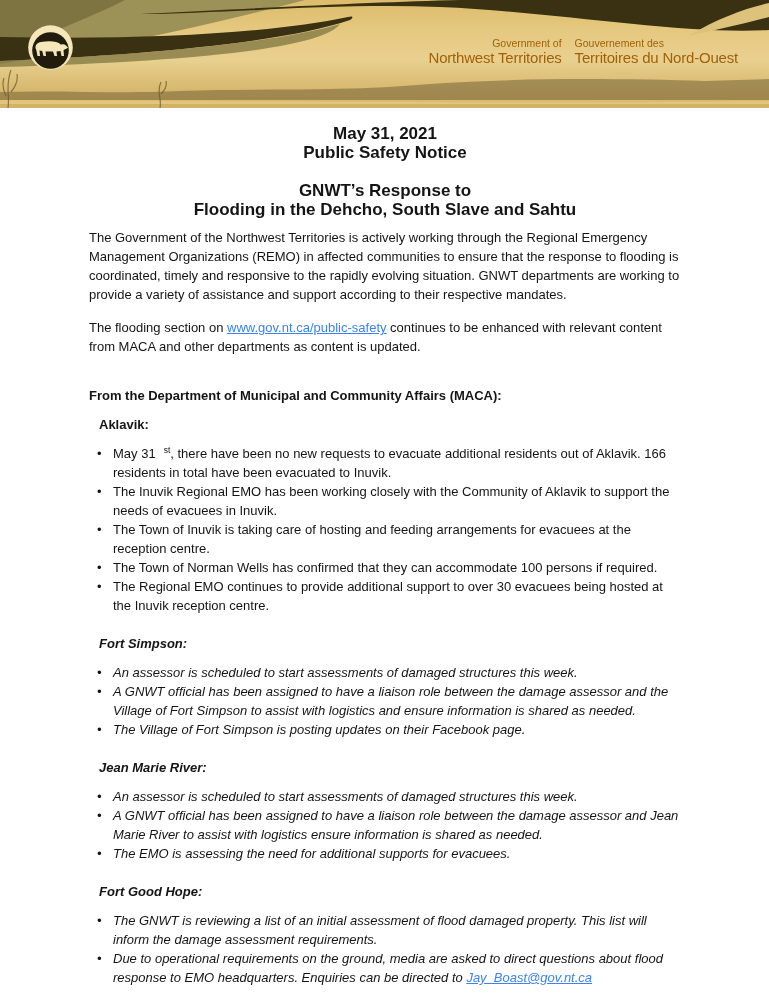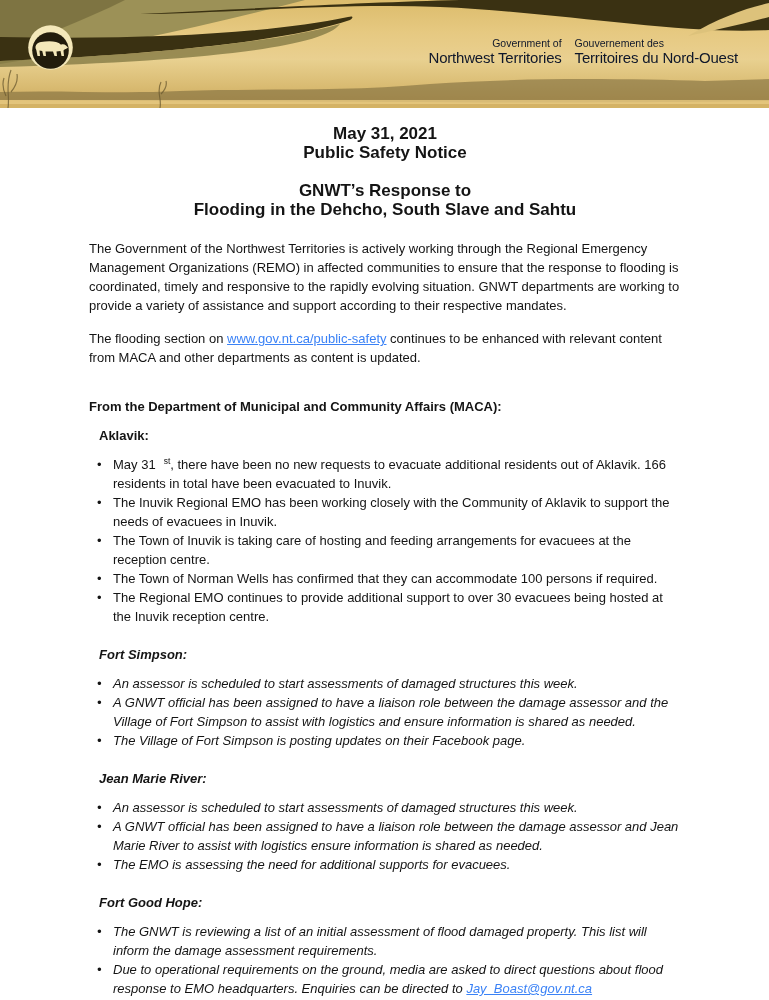--- a/index.html
+++ b/index.html
@@ -10,37 +10,37 @@
     overflow:hidden;
     font-family:"Liberation Sans", sans-serif;
     color:#141414;
   }
   
   .banner{position:relative;width:769px;height:108px;}
   .banner svg{display:block;}
   .wordmark{
     position:absolute;top:37px;right:31px;
     display:flex;gap:13px;
-    color:#0f172a;
+    color:#a16207;
   }
   .wm-col-en{text-align:right;}
   .wm-col-fr{text-align:left;}
   .wm-small{font-size:10.5px;line-height:13px;font-weight:400;}
   .wm-large{font-size:15px;line-height:16px;font-weight:400;letter-spacing:-0.2px;}
   
   .content{
     padding:16px 88px 0 89px;
     font-size:13px;line-height:19px;
   }
   .title-block{
     text-align:center;font-weight:bold;font-size:17px;line-height:19px;
   }
   .tb-spacer{height:19px;}
   .para{margin:0;}
-  .para.p-first{margin-top:20px;}
+  .para.p-first{margin-top:9px;}
   .para.p-gap{margin-top:14px;}
   .maca-heading{
     margin:30px 0 0 0;font-size:13px;line-height:19px;font-weight:bold;
   }
   .section{margin:0;}
   .section + .section{margin-top:19px;font-style:italic;}
   .section.first{margin-top:0;}
   .section-title{font-weight:bold;margin:10px;font-size:13px;line-height:19px;}
   .bullets{margin:0;padding:0;list-style:none;}
   .bullet-row{display:flex;margin:0;}

